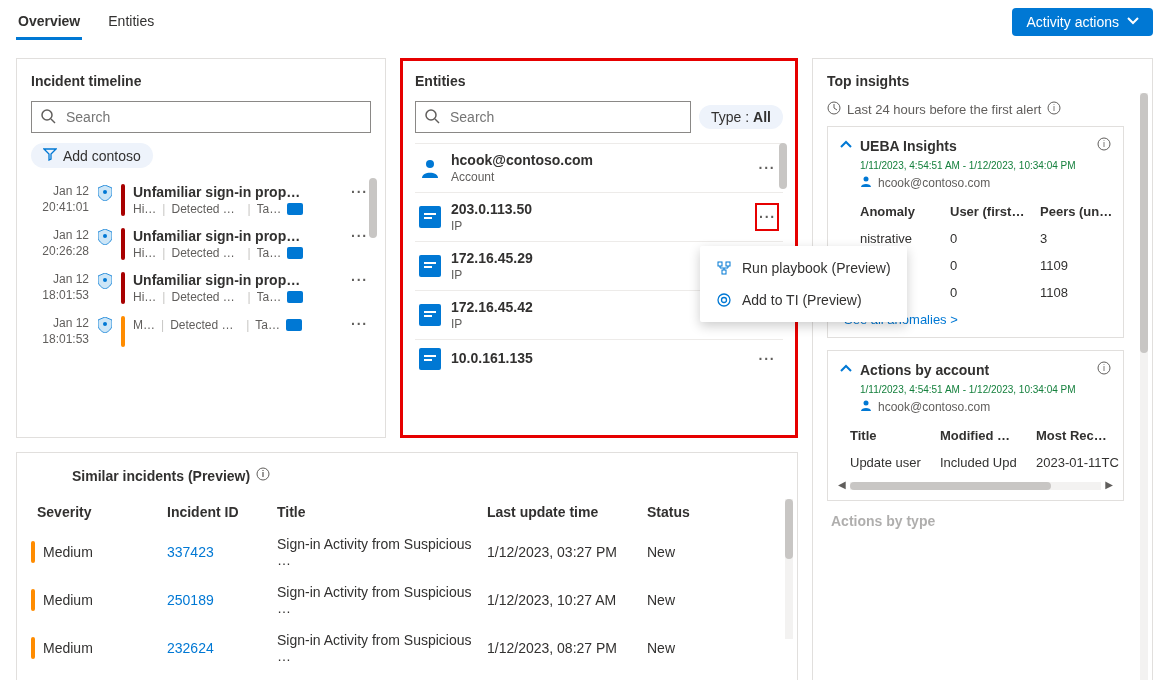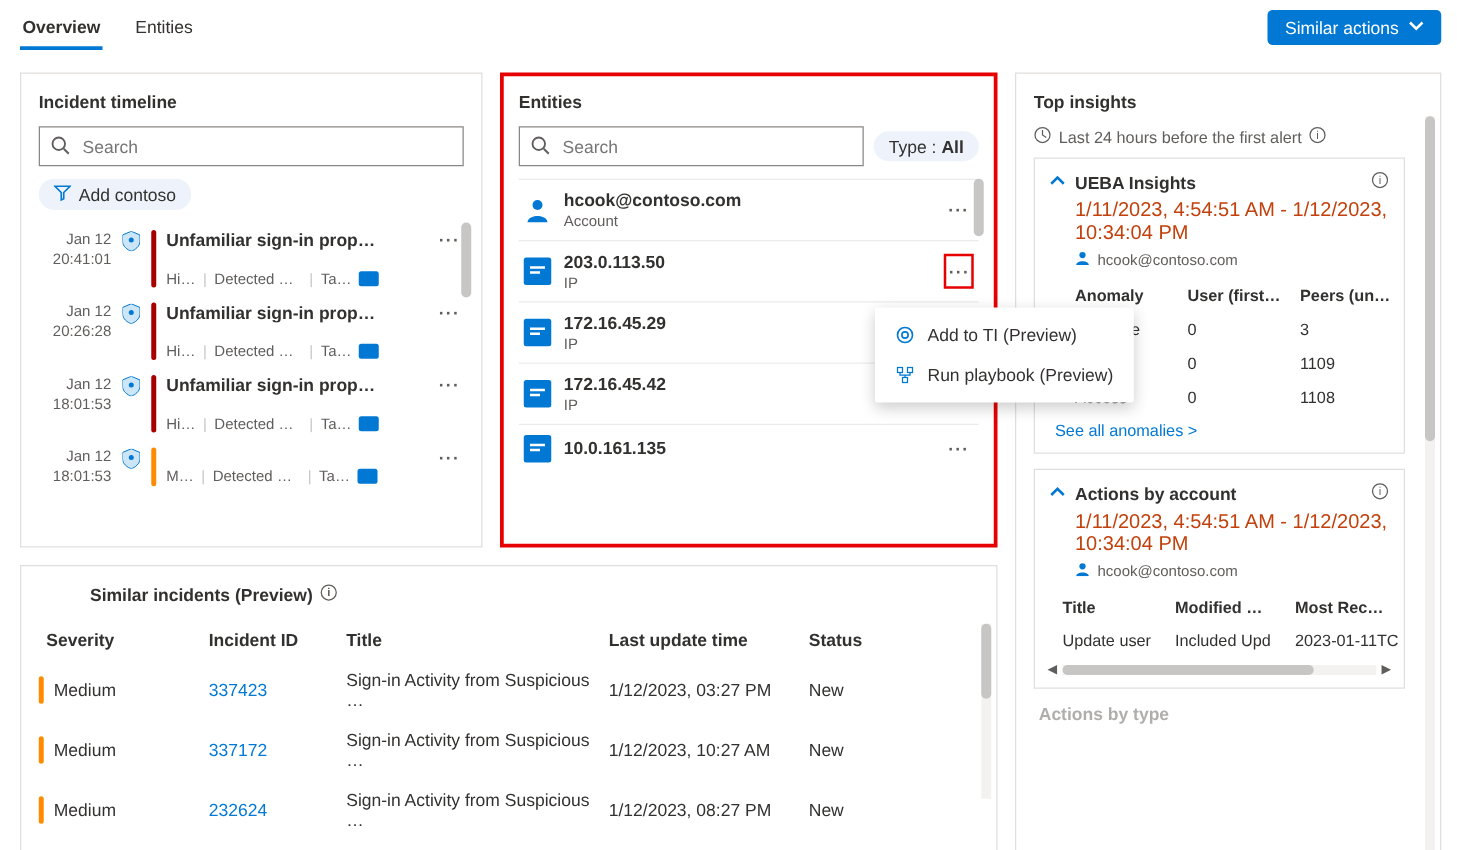--- a/index.html
+++ b/index.html
@@ -36,21 +36,21 @@
   
   .timeline-list { margin-top: 10px; position: relative; }
   .timeline-item { display: flex; align-items: flex-start; gap: 8px; padding: 6px 0; position: relative; }
   .time-col { width: 58px; text-align: right; font-size: 12px; color: #605e5c; line-height: 1.3; }
   .shield-icon { width: 16px; height: 18px; display: flex; align-items: center; justify-content: center; }
   .shield-icon svg { width: 14px; height: 16px; }
   .sev-bar { width: 4px; align-self: stretch; border-radius: 2px; background: #a80000; }
   .sev-bar.medium { background: #ff8c00; }
   .ti-body { flex: 1; min-width: 0; }
   .ti-title { font-weight: 600; white-space: nowrap; overflow: hidden; text-overflow: ellipsis; }
-  .ti-meta { display: flex; gap: 6px; align-items: center; color: #605e5c; font-size: 12px; margin-top: 16px; }
+  .ti-meta { display: flex; gap: 6px; align-items: center; color: #605e5c; font-size: 12px; margin-top: 2px; }
   .ti-meta span { white-space: nowrap; overflow: hidden; text-overflow: ellipsis; max-width: 70px; }
   .divider { color: #c8c6c4; }
   .chip { width: 16px; height: 12px; background: #0078d4; border-radius: 2px; }
   .more-icon { width: 20px; color: #605e5c; font-weight: bold; cursor: pointer; letter-spacing: 1px; }
   .scroll-thumb { position: absolute; right: -6px; top: 0; width: 8px; height: 60px; background: #c8c6c4; border-radius: 4px; }
 
   
   .entities-header { display: flex; align-items: center; gap: 8px; }
   .entities-header .search-wrap { flex: 1; }
   .entity-list { margin-top: 10px; position: relative; }
@@ -73,21 +73,21 @@
 
   
   .insights-header { display: flex; align-items: center; gap: 6px; color: #605e5c; font-size: 13px; margin: 4px 0 8px 0; }
   .insights-scroll { position: absolute; right: 4px; top: 34px; bottom: 4px; width: 8px; background: #f3f2f1; }
   .insights-thumb { position: absolute; top: 0; width: 8px; height: 260px; background: #c8c6c4; border-radius: 4px; }
   .insight-block { border: 1px solid #e1dfdd; padding: 10px 12px; margin-bottom: 12px; margin-right: 14px; position: relative; }
   .insight-head { display: flex; align-items: center; gap: 8px; }
   .chevron-toggle svg { width: 12px; height: 12px; stroke: #0078d4; fill: none; stroke-width: 2; }
   .insight-title { font-weight: 600; }
   .info-icon { margin-left: auto; color: #605e5c; }
-  .insight-sub { font-size: 16px; color: #c2410c; margin: 6px 0 4px 20px; }
+  .insight-sub { font-size: 10px; color: #15803d; margin: 6px 0 4px 20px; }
   .insight-user { font-size: 12px; color: #605e5c; margin: 2px 0 8px 20px; display: flex; align-items: center; gap: 6px; }
   .insight-user svg { fill: #0078d4; width: 12px; height: 12px; }
 
   .mini-table { margin-left: 20px; font-size: 13px; }
   .mini-table .thead { display: flex; font-weight: 600; padding: 6px 0; }
   .mini-table .trow { display: flex; padding: 6px 0; }
   .mini-table .c1 { flex: 0 0 90px; overflow: hidden; text-overflow: ellipsis; white-space: nowrap; }
   .mini-table .c2 { flex: 0 0 90px; }
   .mini-table .c3 { flex: 0 0 80px; }
   .see-all-link { color: #0078d4; cursor: pointer; margin: 6px 0 0 4px; font-size: 13px; }
@@ -120,21 +120,21 @@
 <body>
 
 <div class="page">
 
   <div class="tabs-row">
     <div class="tabs">
       <div class="tab active">Overview</div>
       <div class="tab">Entities</div>
     </div>
     <button class="actions-btn">
-      <span>Similar actions</span>
+      <span>Activity actions</span>
       <span><svg viewBox="0 0 12 12">
             <path d="M1 3 L6 8 L11 3" stroke="#fff" stroke-width="2" fill="none"></path>
           </svg></span>
     </button>
   </div>
 
   <div class="content">
 
     <div class="card timeline-card">
       <div class="card-title">Incident timeline</div>
@@ -484,21 +484,21 @@
     <td>1/12/2023, 03:27 PM</td>
     <td>New</td>
             </tr>
             <tr>
     <td>
                 <div class="sev-cell">
                   <div class="bar"></div>
                   <span>Medium</span>
                 </div>
               </td>
-    <td><span class="link">337172</span></td>
+    <td><span class="link">250189</span></td>
     <td>Sign-in Activity from Suspicious …</td>
     <td>1/12/2023, 10:27 AM</td>
     <td>New</td>
             </tr>
             <tr>
     <td>
                 <div class="sev-cell">
                   <div class="bar"></div>
                   <span>Medium</span>
                 </div>
@@ -511,32 +511,32 @@
           </tbody>
       </table>
     </div>
 
   </div>
 
   <div class="context-menu" style="left:700px; top:246px;">
     <div class="context-menu-item">
       <span class="cm-icon">
           <svg width="16" height="16" viewBox="0 0 16 16">
-            <circle cx="8" cy="8" r="6" fill="none" stroke="#0078d4" stroke-width="1.3"></circle>
-            <circle cx="8" cy="8" r="2.5" fill="none" stroke="#0078d4" stroke-width="1.3"></circle>
-          </svg>
-        </span>
-      <span>Add to TI (Preview)</span>
-    </div>
-    <div class="context-menu-item">
-      <span class="cm-icon">
-          <svg width="16" height="16" viewBox="0 0 16 16">
             <rect x="2" y="2" width="4" height="4" fill="none" stroke="#0078d4"></rect>
             <rect x="10" y="2" width="4" height="4" fill="none" stroke="#0078d4"></rect>
             <rect x="6" y="10" width="4" height="4" fill="none" stroke="#0078d4"></rect>
             <path d="M4 6 V8 H12 V6 M8 8 V10" stroke="#0078d4" fill="none"></path>
           </svg>
         </span>
       <span>Run playbook (Preview)</span>
     </div>
+    <div class="context-menu-item">
+      <span class="cm-icon">
+          <svg width="16" height="16" viewBox="0 0 16 16">
+            <circle cx="8" cy="8" r="6" fill="none" stroke="#0078d4" stroke-width="1.3"></circle>
+            <circle cx="8" cy="8" r="2.5" fill="none" stroke="#0078d4" stroke-width="1.3"></circle>
+          </svg>
+        </span>
+      <span>Add to TI (Preview)</span>
+    </div>
   </div>
 
 </div>
 
 </body></html>

